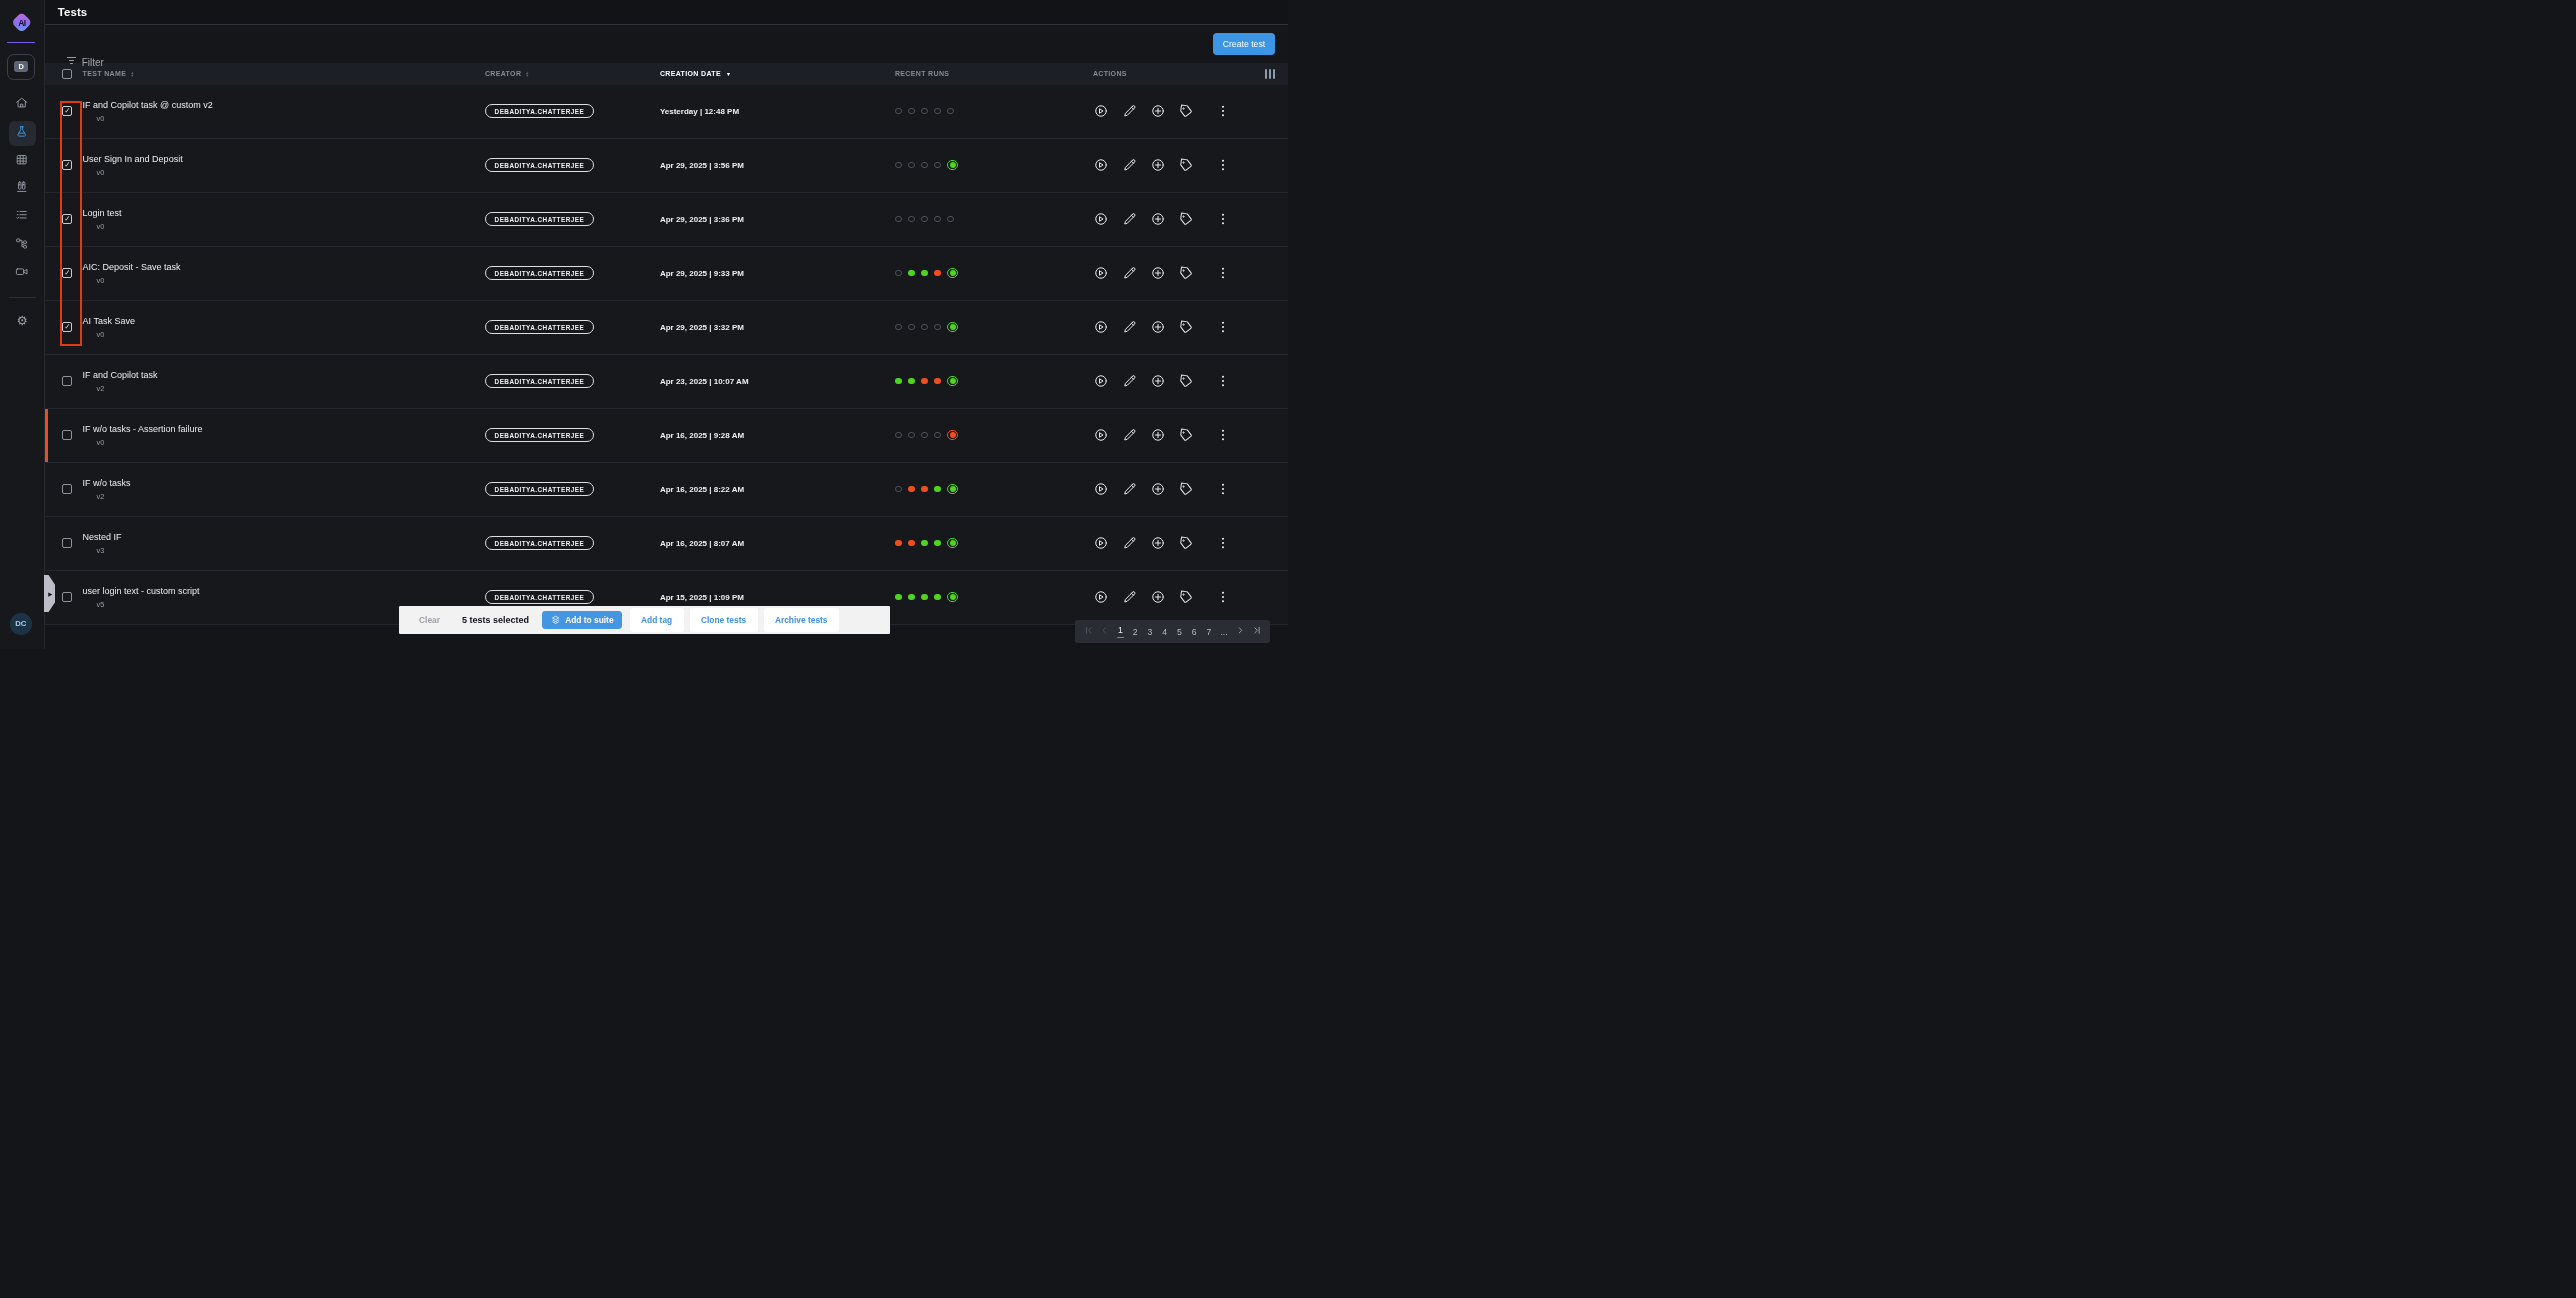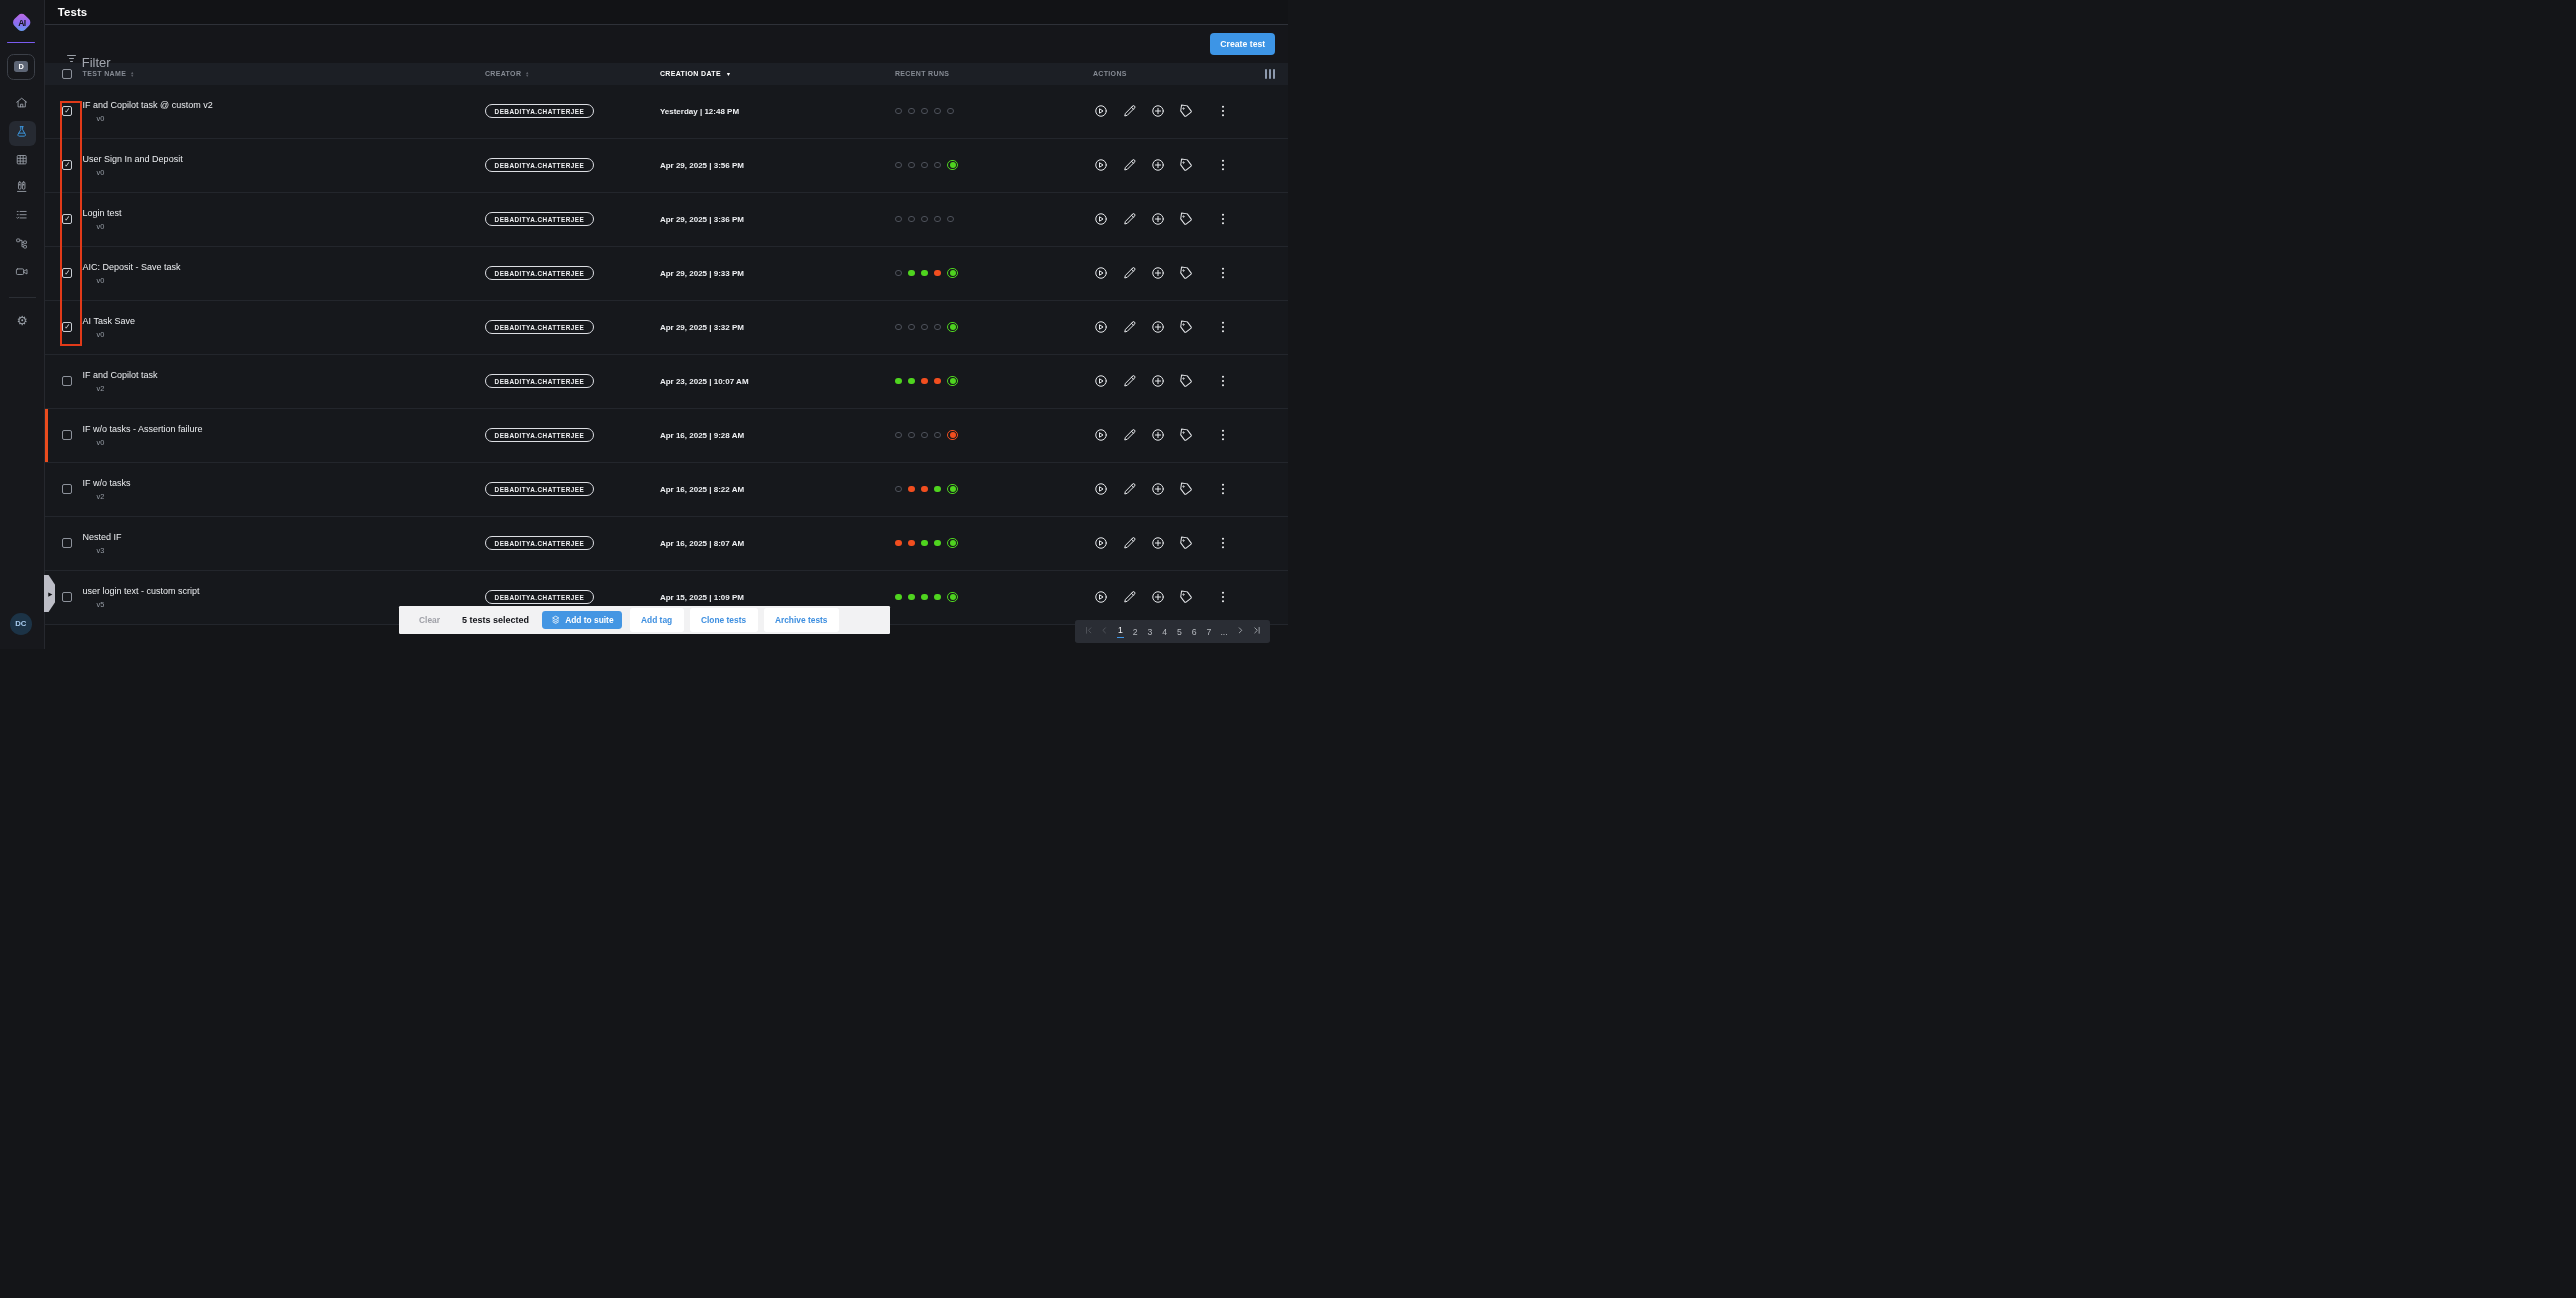--- a/index.html
+++ b/index.html
@@ -57,28 +57,28 @@
     position:absolute; left:10px; top:613px; width:21.5px; height:21.5px; border-radius:50%;
     background:#1c3346; color:#a9cdf0; font-size:7.7px; font-weight:600;
     display:flex; align-items:center; justify-content:center;
   }
 
   
   .main { position:absolute; left:45px; top:0; width:1243px; height:649px; }
   .topbar { height:25px; display:flex; align-items:center; padding-left:12.8px; background:#121316; border-bottom:1.3px solid #2e3138; }
   .page-title { font-size:11.4px; font-weight:700; color:#ffffff; letter-spacing:0.1px; }
   .filterbar { height:38px; display:flex; align-items:center; padding:0 12.8px 0 22px; background:#15161a; }
-  .filter-btn { display:flex; align-items:flex-start; gap:6px; color:#a2a6ae; font-size:13px;margin-top:37px; }
+  .filter-btn { display:flex; align-items:flex-start; gap:6px; color:#a2a6ae; font-size:10px;margin-top:37px; }
   .filter-icon { display:flex; flex-direction:column; gap:1.7px; align-items:center; }
   .filter-icon i { display:block; height:1.1px; background:#9aa0a8; border-radius:0.7px; }
   .filter-icon i:nth-child(1){width:8.7px;} .filter-icon i:nth-child(2){width:5.4px;} .filter-icon i:nth-child(3){width:2.7px;}
   .spacer { flex:1; }
   .create-btn {
     height:21.5px; padding:0 10px; background:#3d95e6; color:#fff;
-    border-radius:4px; font-size:8.7px; font-weight:700;
+    border-radius:4px; font-size:8.7px; font-weight:400;
   }
 
   
   .grid-cols { display:grid; grid-template-columns:17.5px 409px 175px 235px 188px 168px 24px; align-items:center; }
   .thead {
     height:21.5px; background:#1c1f25; padding:0 13.4px;
     color:#868b94; font-size:7px; font-weight:700; letter-spacing:.05em;
   }
   .th { display:flex; align-items:center; }
   .th-date { color:#ffffff; }

